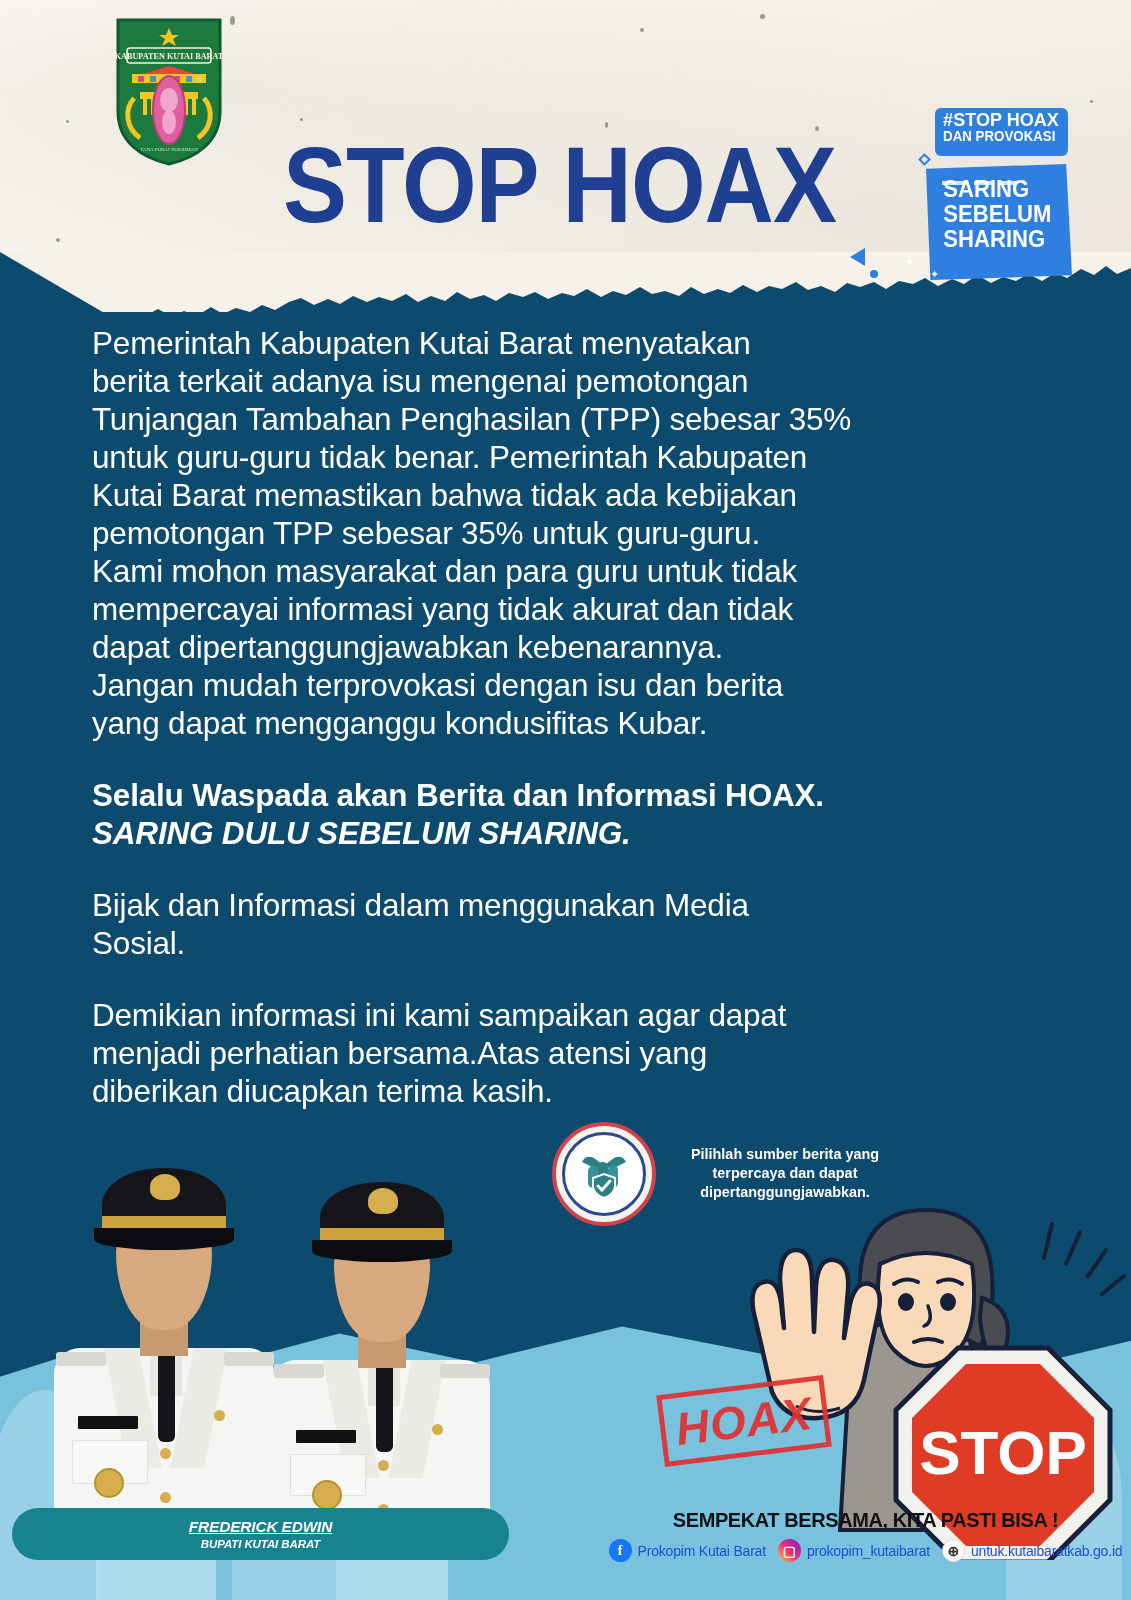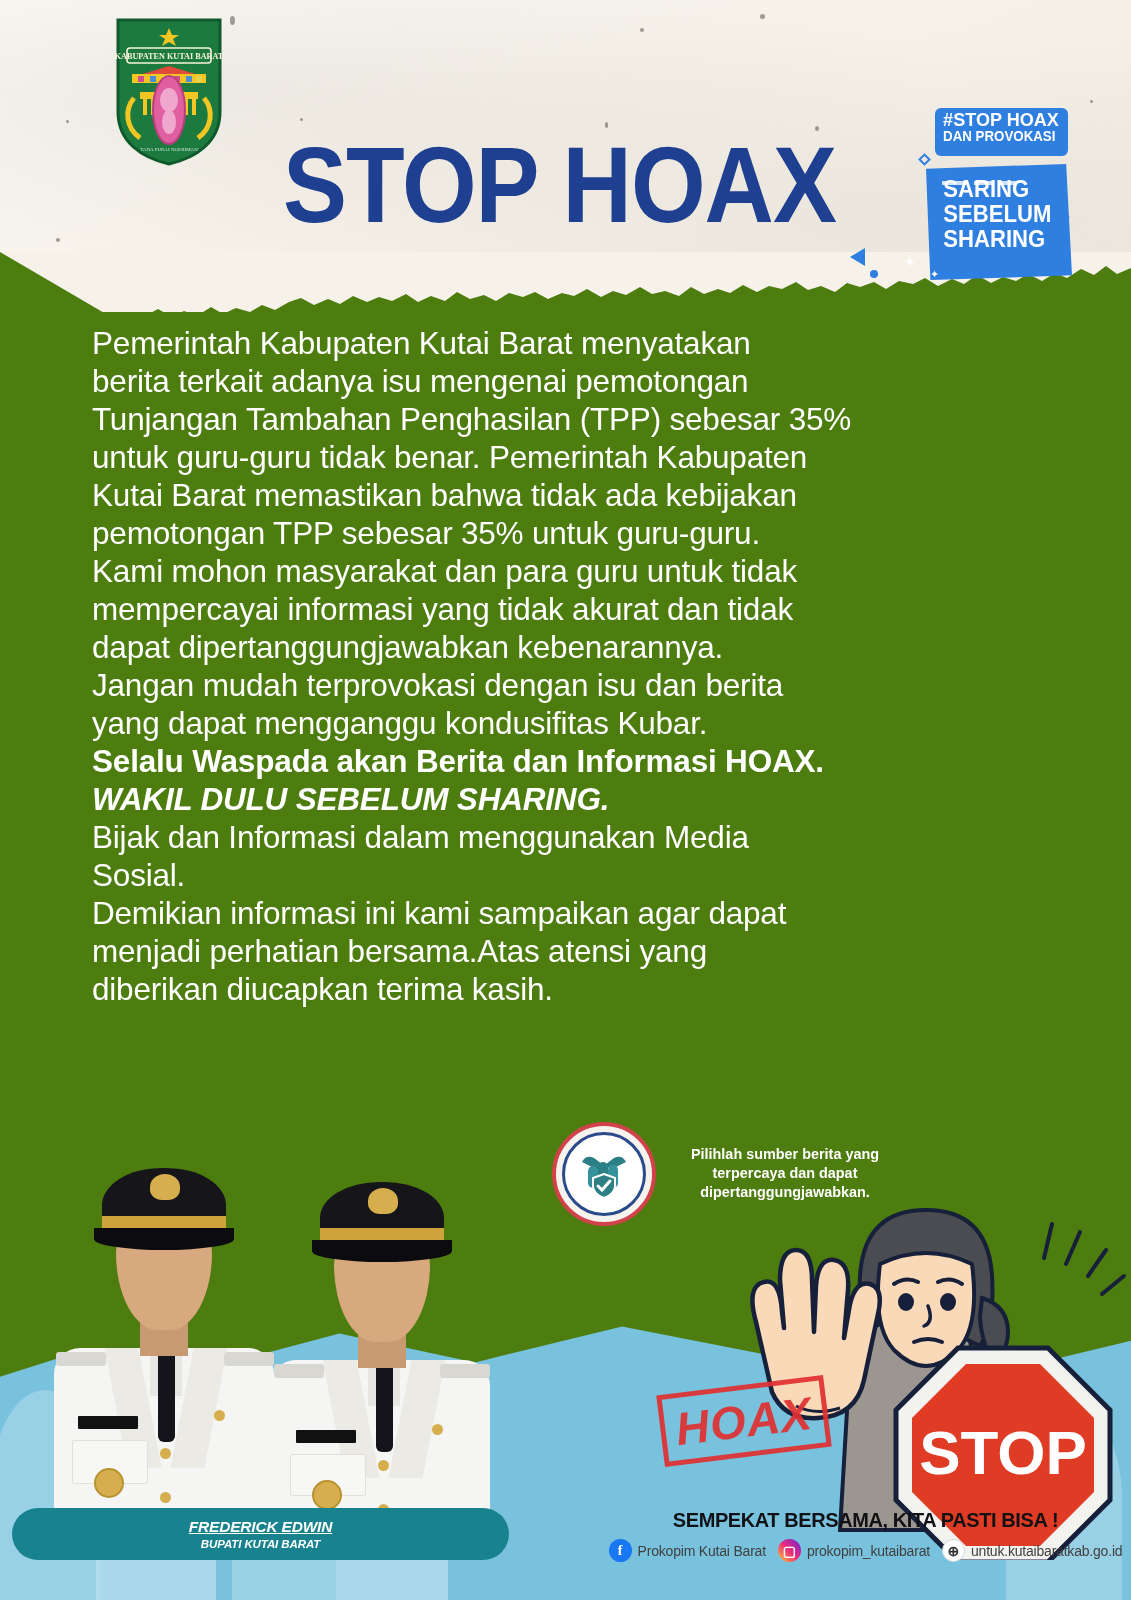--- a/index.html
+++ b/index.html
@@ -88,39 +88,39 @@
   .bdg-saring .dash { position:absolute; top:7px; left:16px; width:100px; height:4px; }
   .bdg-saring .dash i { display:inline-block; height:4px; background:#cfe2f8; margin-right:6px; }
   .dot { position:absolute; background:#2f7fe0; border-radius:50%; }
   .diamond { position:absolute; background:#fff; transform:rotate(45deg); }
   .tri { position:absolute; width:0; height:0; }
   .spark { position:absolute; color:#fff; font-size:14px; }
 
   
   .bluebody {
     position:absolute; left:0; top:252px; width:1131px; height:1348px;
-    background:#4d7c0f;
+    background:#0c4a6e;
     z-index:3;
   }
   .torn { position:absolute; left:0; top:0; width:1131px; height:60px; }
 
   
   .content {
     position:absolute; left:92px; top:72px; width:950px;
     color:#ffffff;
     z-index:4;
   }
   .para {
     font-size:31.5px;
     line-height:38px;
     font-weight:500;
     letter-spacing:-.2px;
     white-space:pre-line;
   }
-  .para.spaced { }
+  .para.spaced { margin-top:34px; }
   .emph { font-weight:bold; font-style:italic; font-size:31.5px; line-height:38px; letter-spacing:-.2px; }
   .bold-line { font-weight:600; }
 
   
   .trust { position:absolute; left:552px; top:1122px; width:350px; height:110px; z-index:6;text-align:center; }
   .trust .ring {
     position:absolute; left:0; top:0; width:104px; height:104px;
     border-radius:50%; background:#f6f3ee; border:4px solid #d2424a;
   }
   .trust .ring2 {
@@ -198,21 +198,21 @@
   .socials { display:flex; align-items:center; justify-content:center; gap:12px; margin-top:7px; }
   .soc { display:flex; align-items:center; gap:6px; }
   .soc .glyph {
     width:23px; height:23px; border-radius:50%;
     display:flex; align-items:center; justify-content:center;
     font-size:14px; font-weight:bold; color:#fff; flex:none;
   }
   .soc .glyph.fb { background:#1877f2; font-family:"Liberation Serif", serif; }
   .soc .glyph.ig { background:linear-gradient(45deg,#f9ce34,#ee2a7b,#6228d7); }
   .soc .glyph.web { background:#ffffff; color:#333; border:1px solid #cfd9df; }
-  .soc .lbl { font-size:14px; color:#404040; font-weight:500; letter-spacing:-.2px; white-space:nowrap; }
+  .soc .lbl { font-size:14px; color:#1d4ed8; font-weight:500; letter-spacing:-.2px; white-space:nowrap; }
 </style>
 </head>
 <body>
 
 <div id="poster">
 
   <div class="paper">
     <div class="speck" style="left:230px;top:16px;width:5px;height:9px;"></div>
     <div class="speck" style="left:640px;top:28px;width:4px;height:4px;"></div>
     <div class="speck" style="left:760px;top:14px;width:5px;height:5px;"></div>
@@ -297,21 +297,21 @@
 Tunjangan Tambahan Penghasilan (TPP) sebesar 35%
 untuk guru-guru tidak benar. Pemerintah Kabupaten
 Kutai Barat memastikan bahwa tidak ada kebijakan
 pemotongan TPP sebesar 35% untuk guru-guru.
 Kami mohon masyarakat dan para guru untuk tidak
 mempercayai informasi yang tidak akurat dan tidak
 dapat dipertanggungjawabkan kebenarannya.
 Jangan mudah terprovokasi dengan isu dan berita
 yang dapat mengganggu kondusifitas Kubar.</div>
       <div class="para spaced bold-line">Selalu Waspada akan Berita dan Informasi HOAX.</div>
-      <div class="emph">WAKIL DULU SEBELUM SHARING.</div>
+      <div class="emph">SARING DULU SEBELUM SHARING.</div>
       <div class="para spaced">Bijak dan Informasi dalam menggunakan  Media
 Sosial.</div>
       <div class="para spaced">Demikian informasi ini kami sampaikan agar dapat
 menjadi  perhatian bersama.Atas atensi yang
 diberikan  diucapkan terima kasih.</div>
     </div>
   </div>
 
   <div class="lightblue">
     <div class="lb-fill"></div>

